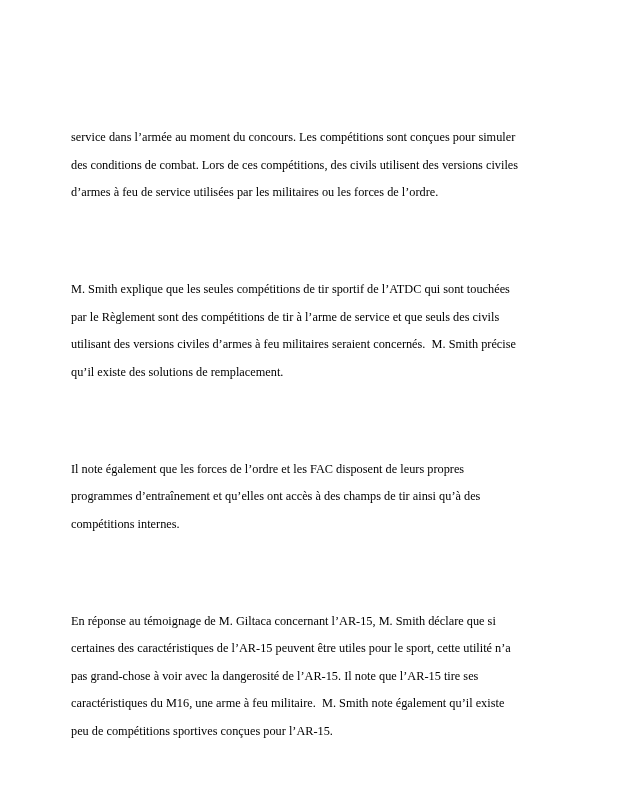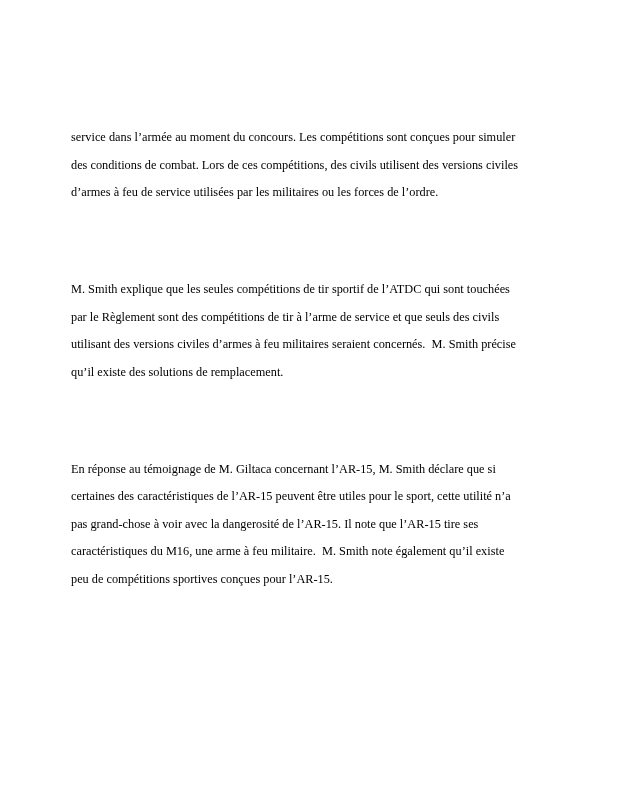--- a/index.html
+++ b/index.html
@@ -38,20 +38,23 @@
 
 <div class="page">
   <div class="text-body">
     <p>service dans l’armée au moment du concours. Les compétitions sont conçues pour simuler
 des conditions de combat. Lors de ces compétitions, des civils utilisent des versions civiles
 d’armes à feu de service utilisées par les militaires ou les forces de l’ordre.</p>
     <p>M. Smith explique que les seules compétitions de tir sportif de l’ATDC qui sont touchées
 par le Règlement sont des compétitions de tir à l’arme de service et que seuls des civils
 utilisant des versions civiles d’armes à feu militaires seraient concernés.  M. Smith précise
 qu’il existe des solutions de remplacement.</p>
+    <p>Il note également que les forces de l’ordre et les FAC disposent de leurs propres
+programmes d’entraînement et qu’elles ont accès à des champs de tir ainsi qu’à des
+compétitions internes.</p>
     <p>En réponse au témoignage de M. Giltaca concernant l’AR-15, M. Smith déclare que si
 certaines des caractéristiques de l’AR-15 peuvent être utiles pour le sport, cette utilité n’a
 pas grand-chose à voir avec la dangerosité de l’AR-15. Il note que l’AR-15 tire ses
 caractéristiques du M16, une arme à feu militaire.  M. Smith note également qu’il existe
 peu de compétitions sportives conçues pour l’AR-15.</p>
     
     
   </div>
 </div>
 

